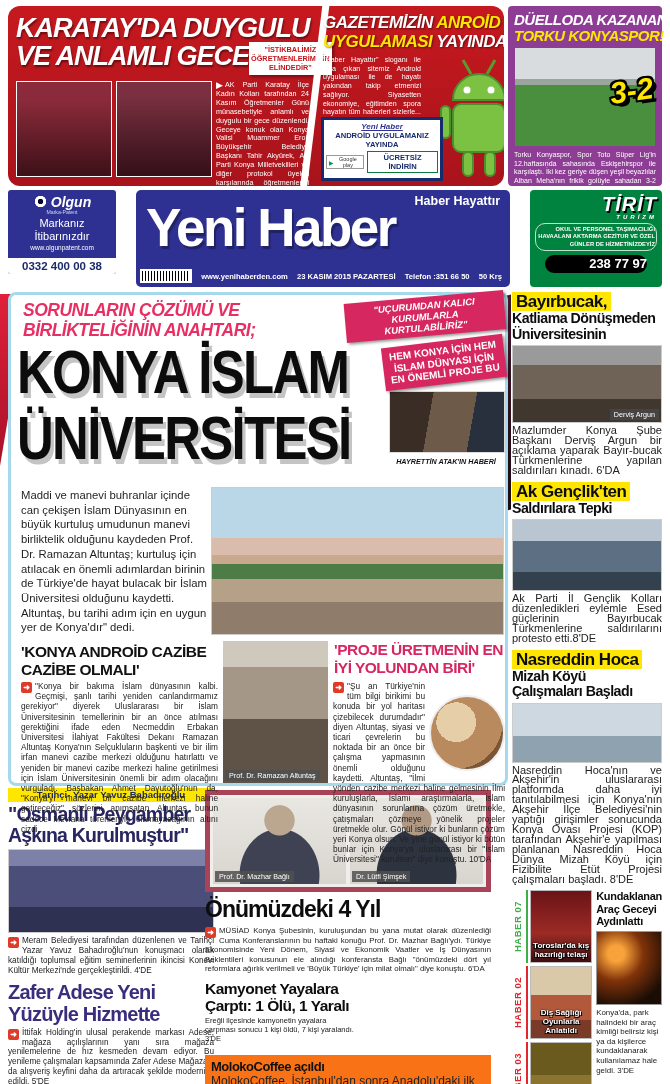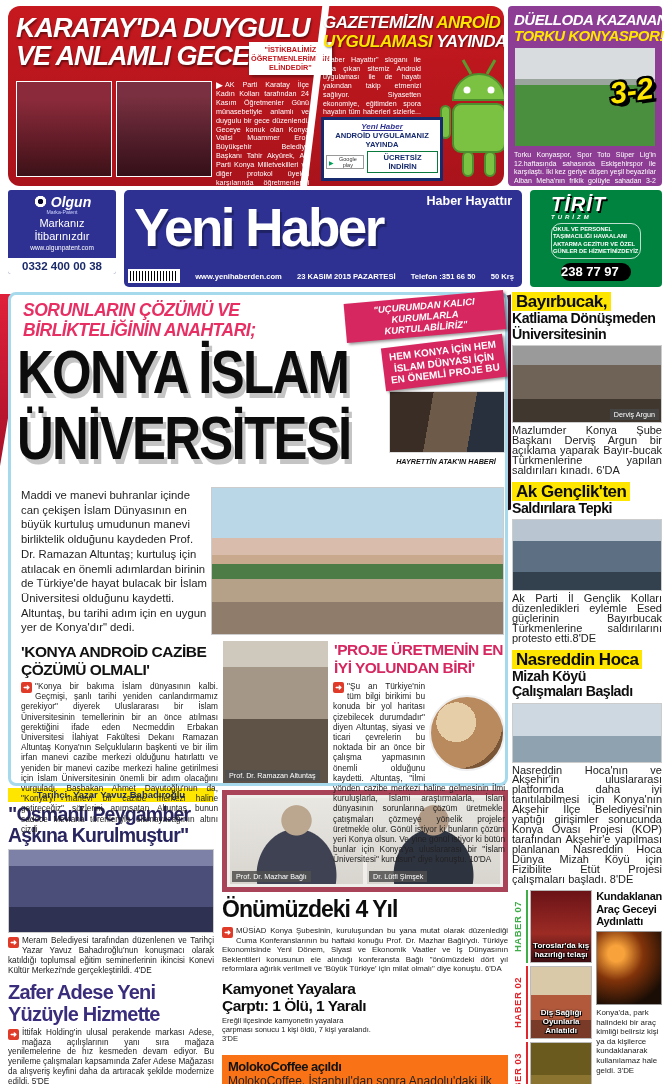--- a/index.html
+++ b/index.html
@@ -38,37 +38,37 @@
   .a-btn { border:1px solid #0a7a3c; color:#162a6e; font-weight:bold; font-size:7.6px; padding:1px 3px; }
 
   .torku { width:154px; margin-left:4px; background:#8d3e94; border-radius:4px; padding:6px 6px 4px; position:relative; }
   .t-h1 { color:#fff; font-style:italic; font-weight:bold; font-size:15px; line-height:16px; text-align:center; letter-spacing:-0.5px; white-space:nowrap; }
   .t-h2 { color:#ffe600; font-style:italic; font-weight:bold; font-size:15px; line-height:16px; text-align:center; letter-spacing:-0.5px; white-space:nowrap; }
   .t-photo { margin:4px auto 0; width:140px; height:98px; background:linear-gradient(#d8dcdf 0 32%,#9aa59d 32% 38%,#4a8f3e 38% 100%); position:relative; }
   .t-score { position:absolute; right:2px; top:26px; color:#ffe600; font-style:italic; font-weight:bold; font-size:30px; transform:rotate(-8deg); text-shadow:2px 0 0 #000,-2px 0 0 #000,0 2px 0 #000,0 -2px 0 #000,2px 2px 0 #000,-2px 2px 0 #000,2px -2px 0 #000,-2px -2px 0 #000,4px 4px 0 #000; }
   .t-body { color:#fff; font-size:7px; line-height:8.7px; margin-top:5px; text-align:justify; }
 
   
-  .mastrow { position:absolute; top:190px; left:8px; width:654px; height:97px; display:flex; gap:8px; }
+  .mastrow { position:absolute; top:190px; left:8px; width:654px; height:97px; display:flex; gap:20px; }
   .olgun { width:108px; height:84px; background:#2e3192; border-radius:3px; position:relative; padding:4px 3px; text-align:center; }
   .olo { display:flex; justify-content:center; align-items:flex-end; gap:3px; }
   .o-eye { width:15px; height:15px; border-radius:50%; background:radial-gradient(circle at 50% 50%, #06062a 24%, #fff 28% 52%, #2e3192 56%); }
   .o-brand { color:#fff; font-style:italic; font-weight:bold; font-size:14px; line-height:14px; }
   .o-sub { color:#cdd3ff; font-size:5.2px; }
   .o-s1 { color:#fff; font-size:11px; line-height:12.5px; margin-top:2px; }
   .o-web { color:#fff; font-size:6.5px; margin-top:2px; }
   .o-phone { position:absolute; bottom:0; left:0; right:0; background:#fff; color:#1b2a6b; font-weight:bold; font-size:11.5px; line-height:16px; border-radius:0 0 3px 3px; }
 
   .mh { flex:1; background:#2e3192; border-radius:5px; position:relative; }
   .mh-title { color:#fff; font-weight:bold; font-size:53px; letter-spacing:-2.5px; position:absolute; left:10px; top:10px; line-height:56px; text-shadow:2px 3px 1px rgba(0,0,0,.3); }
   .mh-slogan { position:absolute; right:10px; top:4px; color:#fff; font-weight:bold; font-size:12.5px; }
   .mh-bar { position:absolute; left:0; right:0; bottom:0; height:20px; display:flex; align-items:center; justify-content:space-between; padding:0 8px 2px 4px; color:#fff; font-size:7.6px; font-weight:bold; }
   .barcode { width:52px; height:14px; border:2px solid #fff; background:repeating-linear-gradient(90deg,#000 0 1px,#fff 1px 3px); }
 
-  .tirit { width:132px; height:97px; background:#00833e; border-radius:4px; text-align:left; padding:4px 21px; }
+  .tirit { width:132px; height:97px; background:#00833e; border-radius:4px; text-align:right; padding:4px 5px; }
   .ti-brand { color:#fff; font-style:italic; font-weight:bold; font-size:20px; line-height:20px; letter-spacing:1px; text-shadow:1.5px 1.5px 0 #000; }
   .ti-sub { color:#fff; font-style:italic; font-weight:bold; font-size:6px; letter-spacing:3px; }
   .ti-srv { color:#fff; font-size:5.8px; line-height:7.4px; font-weight:bold; margin-top:3px; border:1px solid rgba(255,255,255,.75); border-radius:10px; padding:2px 1px; }
   .ti-phone { background:#000; color:#fff; border-radius:9px; font-weight:bold; font-size:13px; line-height:18px; margin:4px 10px 0; }
 
   
   .deco-red { position:absolute; left:0; top:294px; width:13px; height:172px; background:linear-gradient(#e0203a,#a8122a); clip-path:polygon(0 0,100% 0,100% 55%,0 100%); }
   .deco-dark { position:absolute; left:499px; top:296px; width:12px; height:215px; background:linear-gradient(#43152b,#1d0a13); transform:skewY(-14deg); }
 
   .mainframe { position:absolute; top:292px; left:8px; width:500px; height:494px; border:3px solid #a7d9ec; border-radius:8px; background:#fff; z-index:2; }
@@ -121,21 +121,21 @@
 
   
   .bleft { position:absolute; left:8px; top:788px; width:206px; height:296px; overflow:hidden; }
   .bl-tag { background:#ffe600; color:#1d2b69; font-weight:bold; font-size:9.5px; line-height:14px; text-align:center; }
   .osmh { color:#29255f; font-weight:bold; font-size:19.5px; line-height:21px; letter-spacing:-0.8px; margin-top:2px; }
   .osmphoto { height:84px; margin-top:3px; border:1px solid #ccc; background:linear-gradient(#7d81a8 0 20%,#4a4e78 20% 70%,#2e3152 70%); }
   .bl-body { font-size:8.2px; line-height:9.9px; color:#222; text-align:justify; margin-top:3px; }
   .adeh { color:#3a2d7c; font-weight:bold; font-size:20px; line-height:22px; letter-spacing:-0.8px; margin-top:5px; }
 
   
-  .bmid { position:absolute; left:222px; top:790px; width:286px; height:294px; overflow:hidden; }
+  .bmid { position:absolute; left:205px; top:790px; width:286px; height:294px; overflow:hidden; }
   .musiad { height:102px; border:5px solid #a94458; position:relative; background:#efeeea; display:flex; gap:4px; padding:3px; }
   .wm { position:absolute; color:#cbc7bf; font-weight:bold; font-size:10px; letter-spacing:1px; }
   .wm1 { left:10px; top:6px; } .wm2 { right:12px; top:40px; }
   .port { flex:1; position:relative; }
   .port1 { background:radial-gradient(circle at 50% 26%, #bba68f 0 16%, transparent 17%), radial-gradient(ellipse at 50% 90%, #3f4252 42%, transparent 43%), linear-gradient(#e9e7e2,#d8d5cf); }
   .port2 { background:radial-gradient(circle at 50% 26%, #b09a85 0 16%, transparent 17%), radial-gradient(ellipse at 50% 90%, #2e3340 42%, transparent 43%), linear-gradient(#e9e7e2,#d8d5cf); }
   .reformh { color:#0d0d0d; font-weight:bold; font-size:23px; line-height:25px; letter-spacing:-1px; margin-top:5px; }
   .reformbody { font-size:7.8px; line-height:9.5px; color:#222; text-align:justify; margin-top:4px; }
   .brow { display:flex; gap:12px; margin-top:6px;flex-direction:column; }
   .kam { width:152px; }
@@ -254,21 +254,21 @@
     <div class="banner banner1">"UÇURUMDAN KALICI KURUMLARLA KURTULABİLİRİZ"</div>
     <div class="banner banner2">HEM KONYA İÇİN HEM İSLAM DÜNYASI İÇİN EN ÖNEMLİ PROJE BU</div>
     <div class="iphoto"></div>
     <div class="byline">HAYRETTİN ATAK'IN HABERİ</div>
     <div class="m-hl m-hl1">KONYA İSLAM</div>
     <div class="m-hl m-hl2">ÜNİVERSİTESİ</div>
     <p class="lead">Maddi ve manevi buhranlar içinde can çekişen İslam Dünyasının en büyük kurtuluş umudunun manevi birliktelik olduğunu kaydeden Prof. Dr. Ramazan Altuntaş; kurtuluş için atılacak en önemli adımlardan birinin de Türkiye'de hayat bulacak bir İslam Üniversitesi olduğunu kaydetti. Altuntaş, bu tarihi adım için en uygun yer de Konya'dır" dedi.</p>
     <div class="mainphoto"></div>
     <div class="sub1h">
       <div>'KONYA ANDROİD CAZİBE</div>
-      <div>ÇÖZÜMÜ OLMALI'</div>
+      <div>CAZİBE OLMALI'</div>
     </div>
     <p class="subbody sub1body"><span class="r-arrow">➜</span><span>"Konya bir bakıma İslam dünyasının kalbi. Geçmişi, şanlı tarihi yeniden canlandırmamız gerekiyor" diyerek Uluslararası bir İslam Üniversitesinin temellerinin bir an önce atılması gerektiğini ifade eden Necmeddin Erbakan Üniversitesi İlahiyat Fakültesi Dekanı Ramazan Altuntaş Konya'nın Selçukluların başkenti ve bir ilim irfan manevi cazibe merkezi olduğunu hatırlattı ve yeniden bir manevi cazibe merkezi haline getirilmesi için İslam Üniversitesinin önemli bir adım olacağını vurguladı. Başbakan Ahmet Davutoğlu'nun da, "Konya'yı manevi bir cazibe merkezi haline getireceğiz" sözlerini anımsatan Altuntaş bunun sadece Mevlana törenleriyle olamayacağının altını çizdi.</span></p>
     <div class="altphoto">
       <span class="chip">Prof. Dr. Ramazan Altuntaş</span>
     </div>
     <div class="sub2h">
       <div>'PROJE ÜRETMENİN EN</div>
       <div>İYİ YOLUNDAN BİRİ'</div>
     </div>
     <p class="subbody sub2body"><span class="circ"></span><span class="r-arrow">➜</span><span>"Şu an Türkiye'nin tüm bilgi birikimi bu konuda bir yol haritası çizebilecek durumdadır" diyen Altuntaş, siyasi ve ticari çevrelerin bu noktada bir an önce bir çalışma yapmasının önemli olduğunu kaydetti. Altuntaş, "İlmi yönden cazibe merkezi haline gelmesinin İlmi kuruluşlarla, İslami araştırmalarla, İslam dünyasının sorunlarına çözüm üretmekle, çatışmaları çözmeye yönelik projeler üretmekle olur. Gönül istiyor ki bunların çözüm yeri Konya olsun. Ve yine gönül istiyor ki bütün bunlar için Konya'ya uluslararası bir "İslam Üniversitesi" kurulsun" diye konuştu. 10'DA</span></p>

